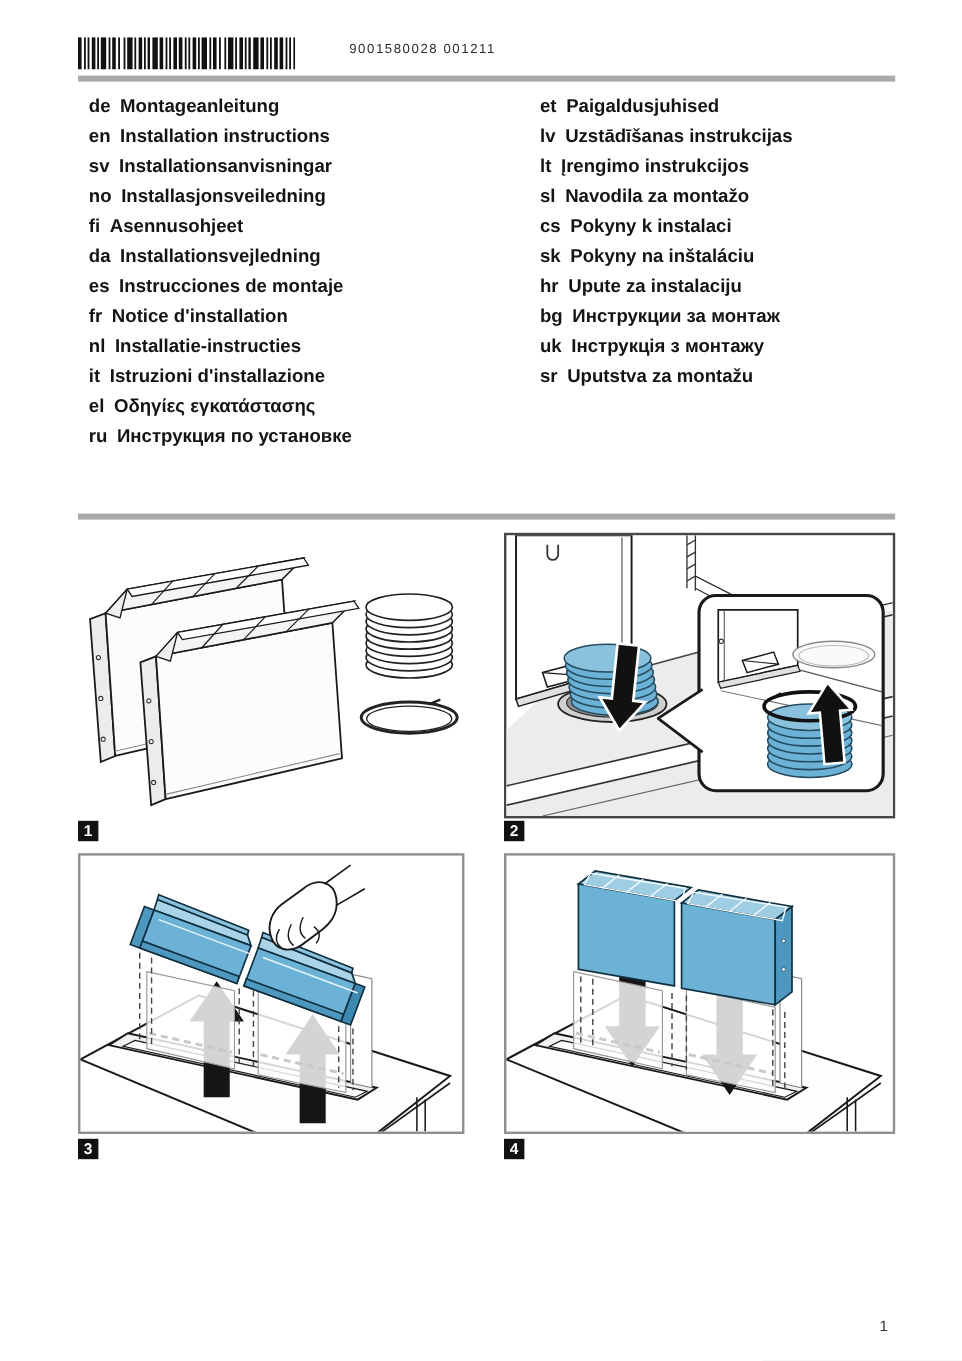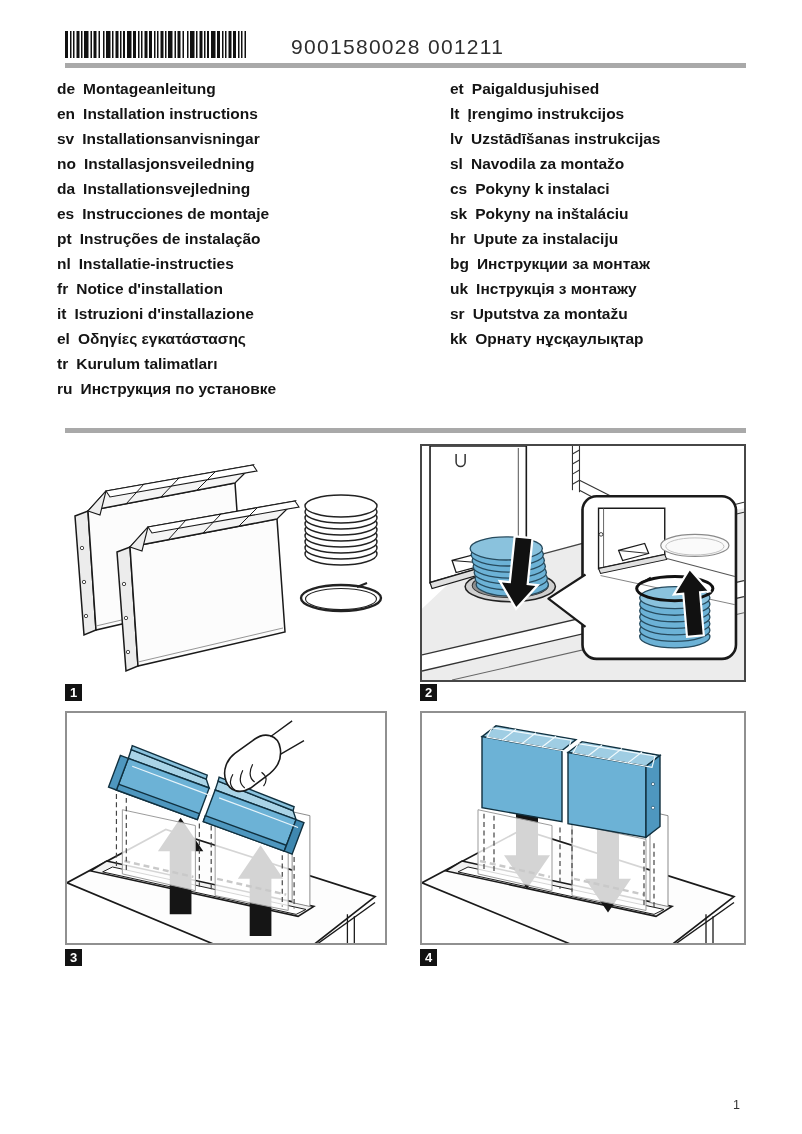--- a/index.html
+++ b/index.html
@@ -1,24 +1,24 @@
 <!DOCTYPE html>
 <html><head>
 <meta charset="utf-8">
 <style>
   html,body{margin:0;padding:0;background:#e8e8e8;}
   .page{position:relative;width:802px;height:1134px;background:#ffffff;overflow:hidden;
         font-family:"Liberation Sans","DejaVu Sans",sans-serif;color:#141414;}
   .barcode{position:absolute;left:65px;top:31px;width:181px;height:27px;}
-  .docnum{position:absolute;left:291px;top:35px;font-size:21px;letter-spacing:1.3px;color:#2d2d2d;}
+  .docnum{position:absolute;left:291px;top:35px;font-size:11px;letter-spacing:1.3px;color:#2d2d2d;}
   .rule{position:absolute;left:65px;width:681px;height:5px;background:#a9a9a9;}
   .rule1{top:63px}
   .rule2{top:428px}
   .lang-col{position:absolute;top:76px;width:350px;}
-  .lang-col.left{left:57px}
+  .lang-col.left{left:74px}
   .lang-col.right{left:450px}
   .lang-row{height:25px;line-height:25px;font-size:15.5px;font-weight:700;white-space:nowrap;}
   .lang-code{margin-right:8px;}
   .fig-label{position:absolute;width:17px;height:17px;background:#121212;color:#fff;
              font-size:13px;font-weight:700;text-align:center;line-height:17px;}
   .fig{position:absolute;box-sizing:border-box;background:#fff;}
   .fig svg{display:block;width:100%;height:100%;}
   .fig1{left:65px;top:448px;width:335px;height:228px;}
   .fig2{left:420px;top:444px;width:326px;height:238px;border:2.5px solid #474747;}
   .fig3{left:65px;top:711px;width:322px;height:234px;border:2px solid #909090;}
@@ -40,65 +40,63 @@
   <div class="lang-col left">
 
       <div class="lang-row"><span class="lang-code">de</span><span class="lang-title">Montageanleitung</span></div>
 
       <div class="lang-row"><span class="lang-code">en</span><span class="lang-title">Installation instructions</span></div>
 
       <div class="lang-row"><span class="lang-code">sv</span><span class="lang-title">Installationsanvisningar</span></div>
 
       <div class="lang-row"><span class="lang-code">no</span><span class="lang-title">Installasjonsveiledning</span></div>
 
+      <div class="lang-row"><span class="lang-code">fi</span><span class="lang-title">Asennusohjeet</span></div>
 
       <div class="lang-row"><span class="lang-code">da</span><span class="lang-title">Installationsvejledning</span></div>
 
       <div class="lang-row"><span class="lang-code">es</span><span class="lang-title">Instrucciones de montaje</span></div>
 
-      <div class="lang-row"><span class="lang-code">pt</span><span class="lang-title">Instruções de instalação</span></div>
+
+      <div class="lang-row"><span class="lang-code">fr</span><span class="lang-title">Notice d'installation</span></div>
 
       <div class="lang-row"><span class="lang-code">nl</span><span class="lang-title">Installatie-instructies</span></div>
 
-      <div class="lang-row"><span class="lang-code">fr</span><span class="lang-title">Notice d'installation</span></div>
-
       <div class="lang-row"><span class="lang-code">it</span><span class="lang-title">Istruzioni d'installazione</span></div>
 
       <div class="lang-row"><span class="lang-code">el</span><span class="lang-title">Οδηγίες εγκατάστασης</span></div>
 
-      <div class="lang-row"><span class="lang-code">tr</span><span class="lang-title">Kurulum talimatları</span></div>
 
       <div class="lang-row"><span class="lang-code">ru</span><span class="lang-title">Инструкция по установке</span></div>
     </div>
   <div class="lang-col right">
 
       <div class="lang-row"><span class="lang-code">et</span><span class="lang-title">Paigaldusjuhised</span></div>
 
+      <div class="lang-row"><span class="lang-code">lv</span><span class="lang-title">Uzstādīšanas instrukcijas</span></div>
+
       <div class="lang-row"><span class="lang-code">lt</span><span class="lang-title">Įrengimo instrukcijos</span></div>
 
-      <div class="lang-row"><span class="lang-code">lv</span><span class="lang-title">Uzstādīšanas instrukcijas</span></div>
-
 
 
 
       <div class="lang-row"><span class="lang-code">sl</span><span class="lang-title">Navodila za montažo</span></div>
 
       <div class="lang-row"><span class="lang-code">cs</span><span class="lang-title">Pokyny k instalaci</span></div>
 
       <div class="lang-row"><span class="lang-code">sk</span><span class="lang-title">Pokyny na inštaláciu</span></div>
 
       <div class="lang-row"><span class="lang-code">hr</span><span class="lang-title">Upute za instalaciju</span></div>
 
       <div class="lang-row"><span class="lang-code">bg</span><span class="lang-title">Инструкции за монтаж</span></div>
 
       <div class="lang-row"><span class="lang-code">uk</span><span class="lang-title">Інструкція з монтажу</span></div>
 
       <div class="lang-row"><span class="lang-code">sr</span><span class="lang-title">Uputstva za montažu</span></div>
 
-      <div class="lang-row"><span class="lang-code">kk</span><span class="lang-title">Орнату нұсқаулықтар</span></div>
     </div>
 
   <div class="rule rule2"></div>
 
   <div class="fig fig1">
   <svg viewBox="0 0 335 228">
     <defs>
       <g id="fbox">
         <path d="M2,46 L15,41 L23,160 L11,165 Z" fill="#ececec" stroke="#1a1a1a" stroke-width="1.5"></path>
         <circle cx="9" cy="78" r="1.7" fill="#fff" stroke="#333" stroke-width="0.9"></circle>

